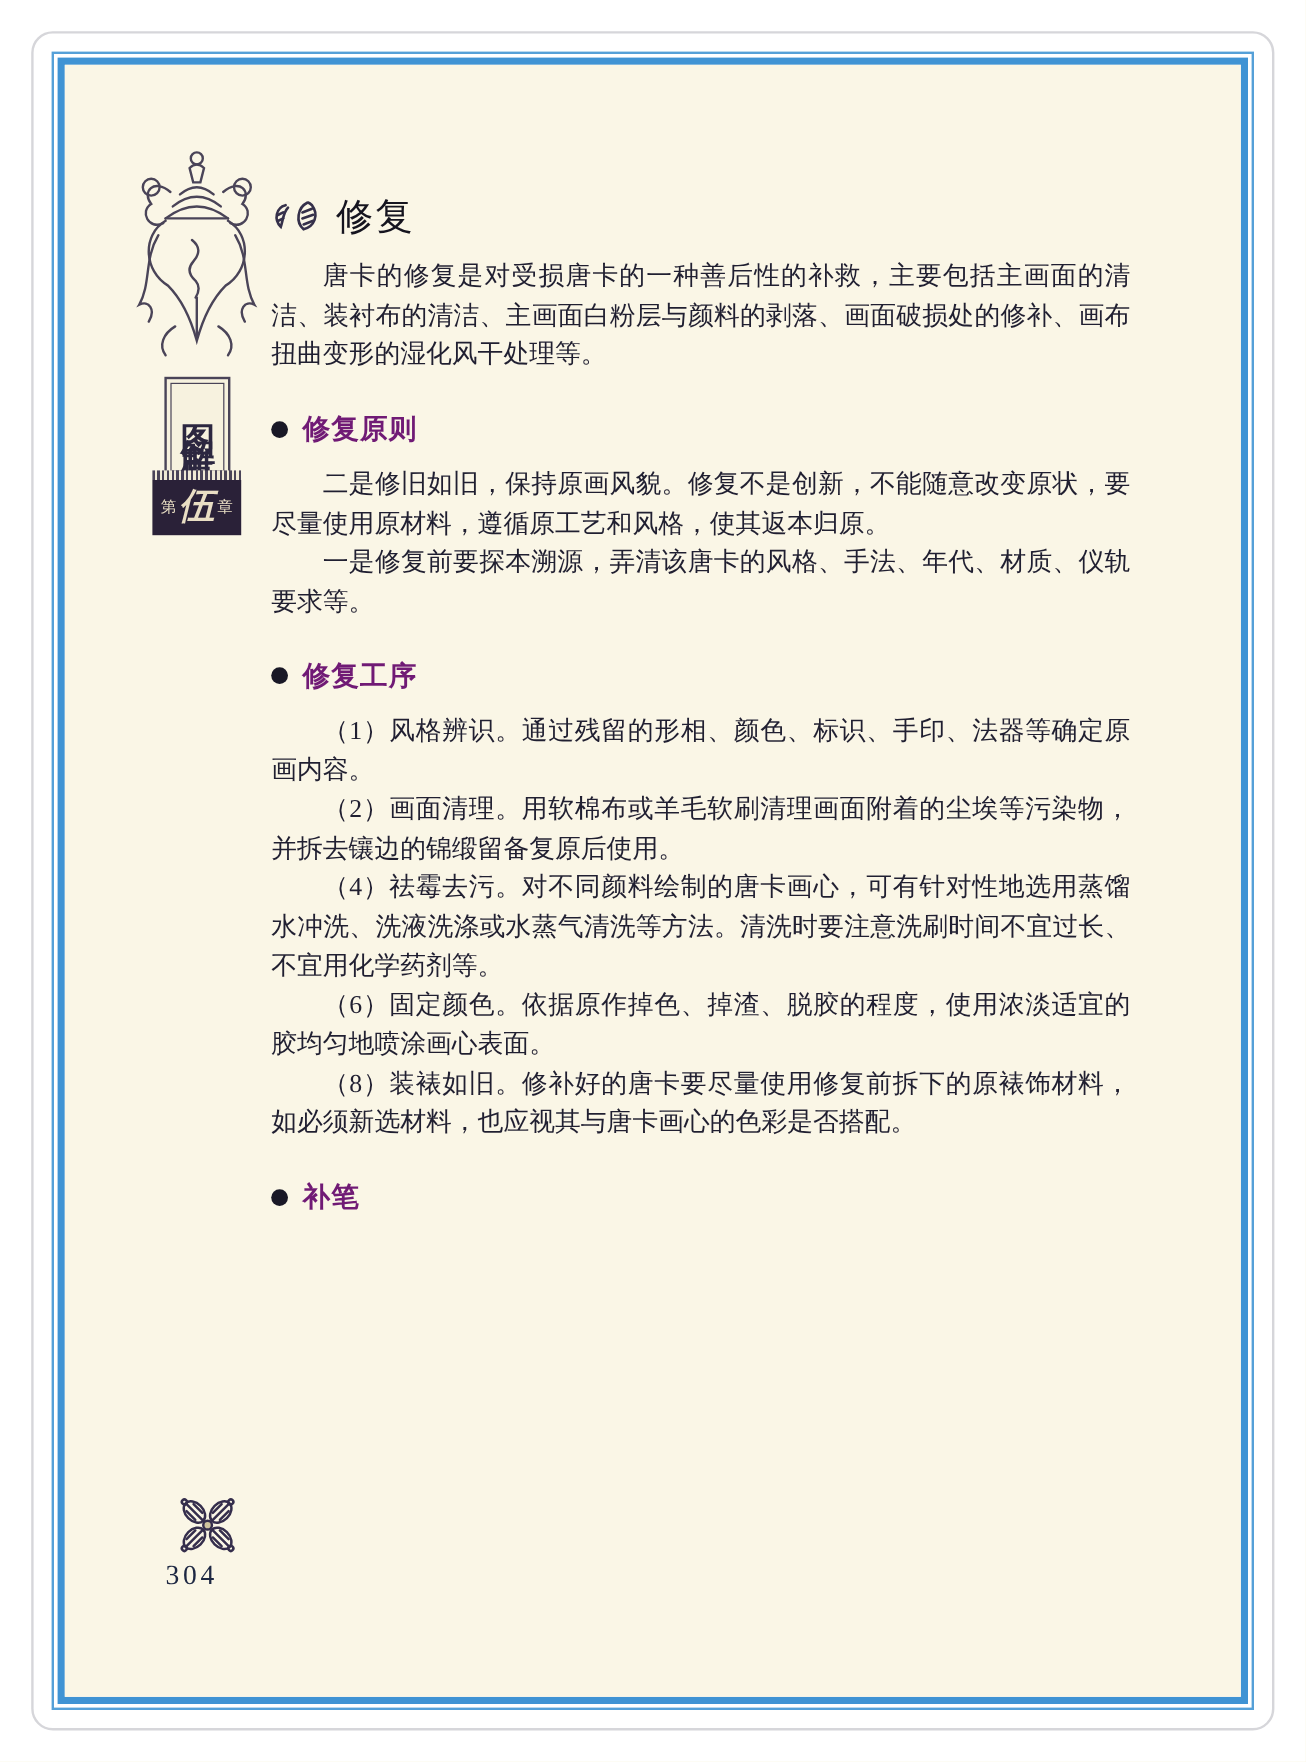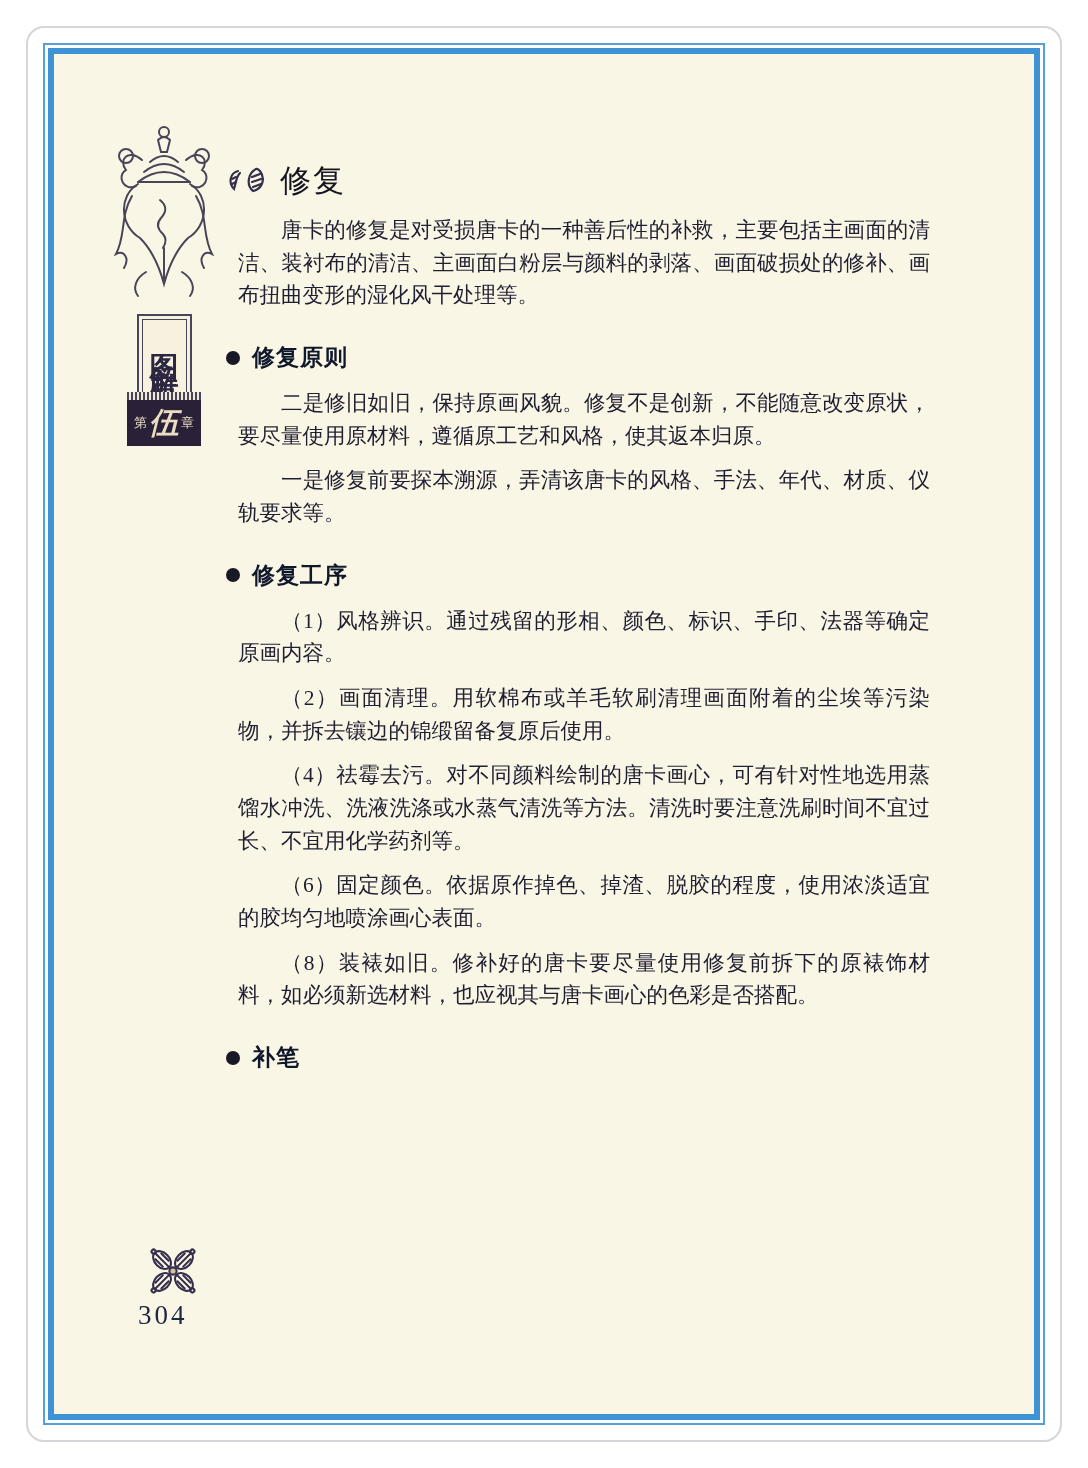--- a/index.html
+++ b/index.html
@@ -77,43 +77,43 @@
   .title-row{
     display:flex;align-items:center;gap:10px;
     margin:0 0 12px 0;
   }
   .title-row h1{
     margin:0;font-size:31px;font-weight:normal;color:#15141f;
     letter-spacing:2px;
   }
   .title-icon{display:inline-flex;}
   p.body{
-    margin:12px;
+    margin:0;
     font-size:21.5px;line-height:1.52;
     text-align:justify;
     text-indent:2em;
   }
   h2.sec{
     display:flex;align-items:center;gap:12px;
     margin:30px 0 14px 0;
-    font-size:23px;font-weight:bold;color:#0f172a;
+    font-size:23px;font-weight:bold;color:#701a75;
     letter-spacing:1px;
   }
   .bullet{
     width:14px;height:14px;border-radius:50%;
     background:#191826;flex:0 0 auto;
   }
 
   
   .footer-ornament{
     position:absolute;left:88px;top:1186px;
   }
   .page-number{
     position:absolute;left:84px;top:1246px;
-    font-size:27px;letter-spacing:3px;color:#1d2742;
+    font-size:23px;letter-spacing:3px;color:#1d2742;
     font-family:"Liberation Serif","DejaVu Serif",serif;
   }
 </style>
 </head>
 <body>
 
 <div class="card">
   <div class="frame-outer">
     <div class="frame-inner">
       <div class="paper">

